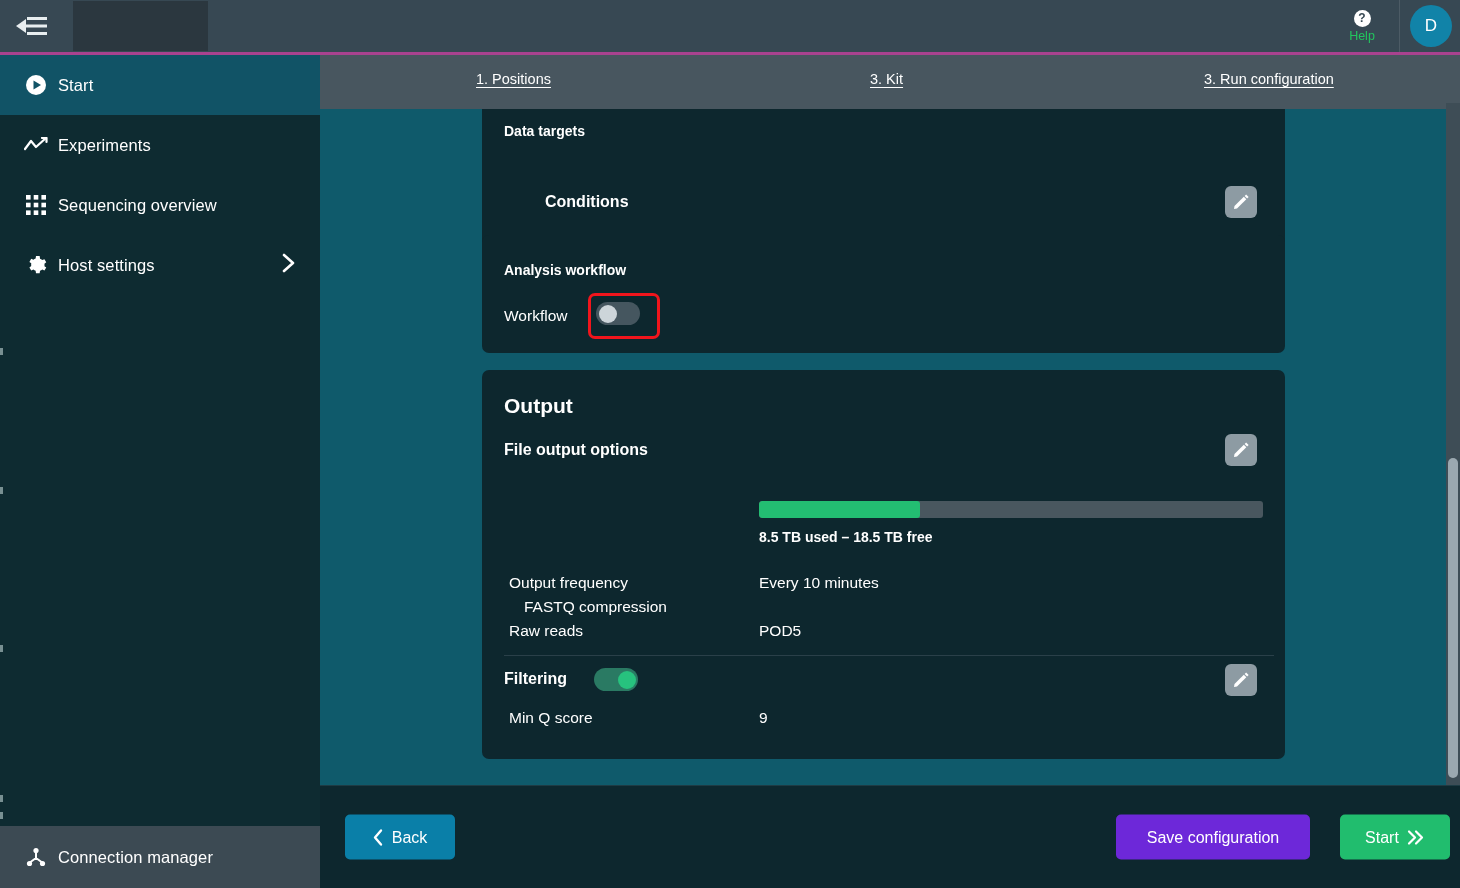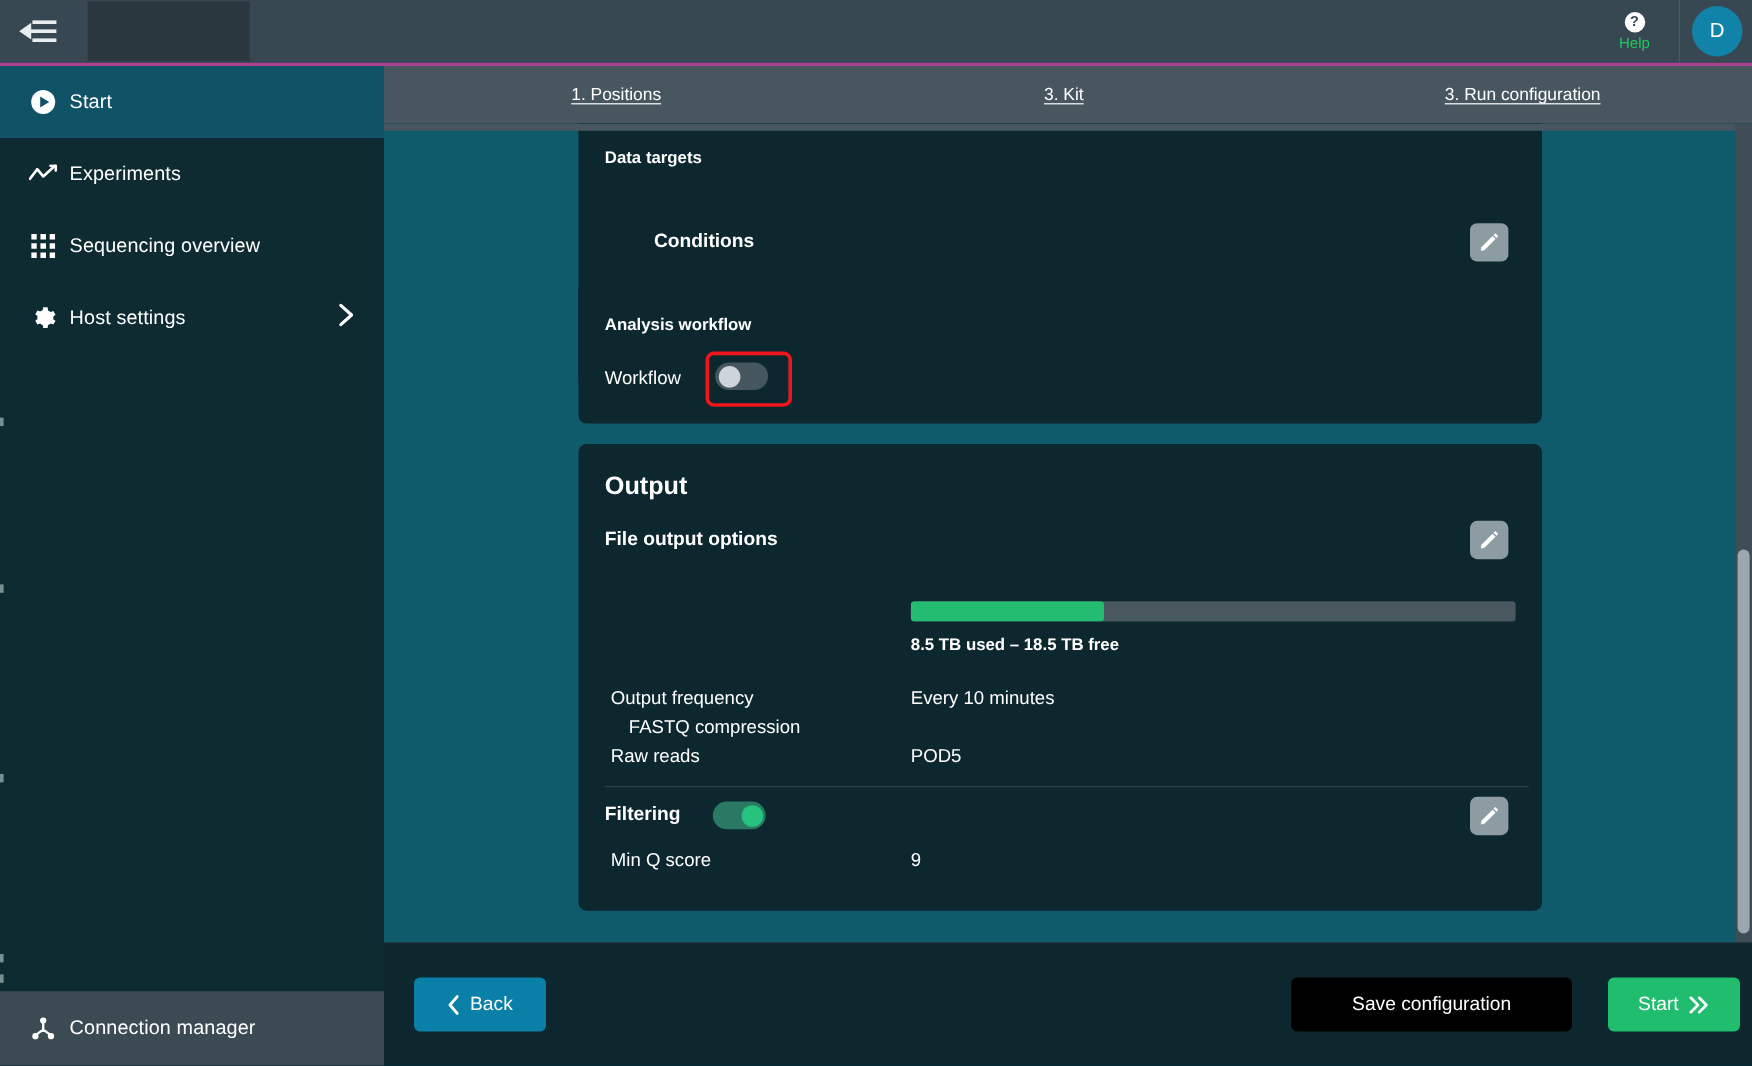--- a/index.html
+++ b/index.html
@@ -148,21 +148,21 @@
     border-top: 1px solid #1e3b44;
   }
   .btn {
     position: absolute; top: 50%; transform: translateY(-50%);
     border: none; border-radius: 5px; color: #fff;
     font-size: 16px; font-family: "Liberation Sans", sans-serif;
     cursor: pointer; display: flex; align-items: center; justify-content: center;
     gap: 8px; height: 45px;
   }
   .btn-back { left: 25px; width: 110px; background: #0a7fa8; }
-  .btn-save { right: 150px; width: 234px; background: #000000; }
+  .btn-save { right: 150px; width: 194px; background: #6d28d9; }
   .btn-start { right: 10px; width: 110px; background: #21bd6e; }
 
   
   .scrollbar-track {
     position: absolute; right: 0; top: 0; width: 14px; height: 100%;
     background: #3e4d56;
   }
   .scrollbar-thumb {
     position: absolute; left: 2px; width: 10px; border-radius: 5px;
     background: #9ba8b0;

